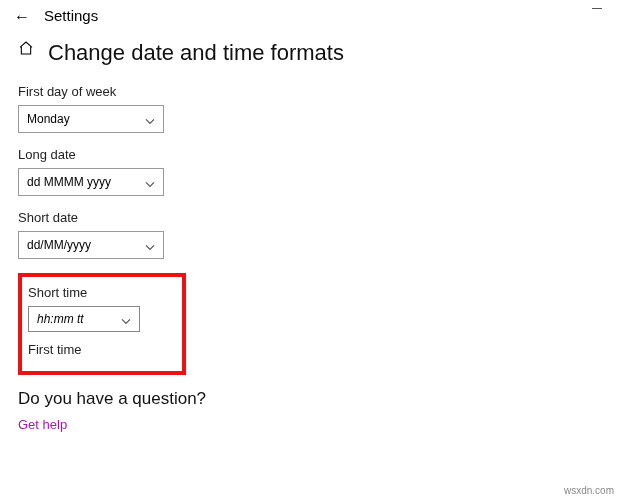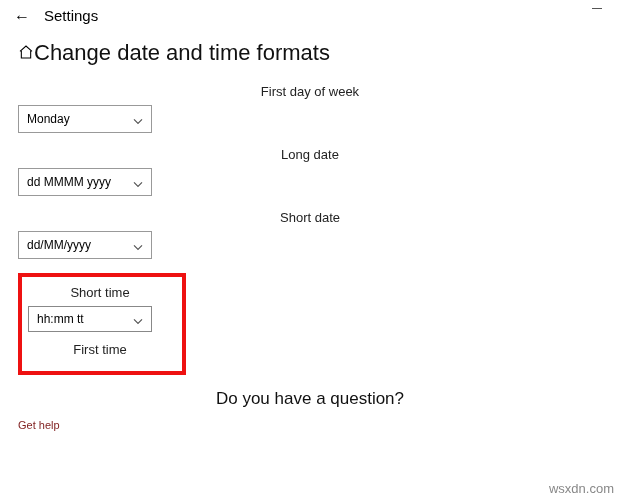--- a/index.html
+++ b/index.html
@@ -27,43 +27,42 @@
     .minimize {
       position: absolute;
       top: 8px;
       right: 18px;
       width: 10px;
       height: 1px;
       background: #555;
     }
     .header {
       display: flex;
-      align-items: center;
+      gap: 14px;
       padding: 12px 18px 18px 18px;
     }
     .home-icon { font-size: 15px;}
     .page-title {
       font-size: 22px;
       font-weight: 400;
       color: #111;
     }
     .content { padding: 0 18px; }
     .field {
       margin-bottom: 14px;
     }
     .field-label {
       font-size: 13px;
       color: #222;
       margin-bottom: 6px;
       display: block;
-      text-align: center;
     }
     .select {
       position: relative;
-      width: 134px;
+      width: 146px;
       height: 28px;
       border: 1px solid #999;
       background: #fff;
       display: flex;
       align-items: center;
       padding: 0 8px;
       cursor: pointer;
       font-size: 12px;
       color: #000;
     }
@@ -76,38 +75,37 @@
     .chevron svg { width: 10px; height: 6px; }
     .highlight-box {
       border: 4px solid #e11;
       padding: 8px 10px 8px 6px;
       width: 168px;
       margin-top: 2px;
       margin-bottom: 9px;
     }
     .highlight-box .field { margin-bottom: 10px; }
     .highlight-box .field:last-child { margin-bottom: 2px; }
-    .highlight-box .select { width: 124px; height: 26px; border-color:#888;}
+    .highlight-box .select { width: 112px; height: 26px; border-color:#888;font-style:italic;}
     .question-heading {
       font-size: 17px;
       font-weight: 400;
       color: #111;
       margin: 14px 0 8px 0;
-      text-align: center;
     }
     .link {
-      color: #7f1d1d;
-      font-size: 11px;
+      color: #a21caf;
+      font-size: 13px;
       cursor: pointer;
     }
     .watermark {
       position: absolute;
       right: 6px;
       bottom: 4px;
-      font-size: 13px;
+      font-size: 10px;
       color: #888;
       margin-top: 6px;
     }
   </style>
 </head>
 <body>
 
 <div class="titlebar">
   <span class="back-arrow">←</span>
   <span class="window-title">Settings</span>

